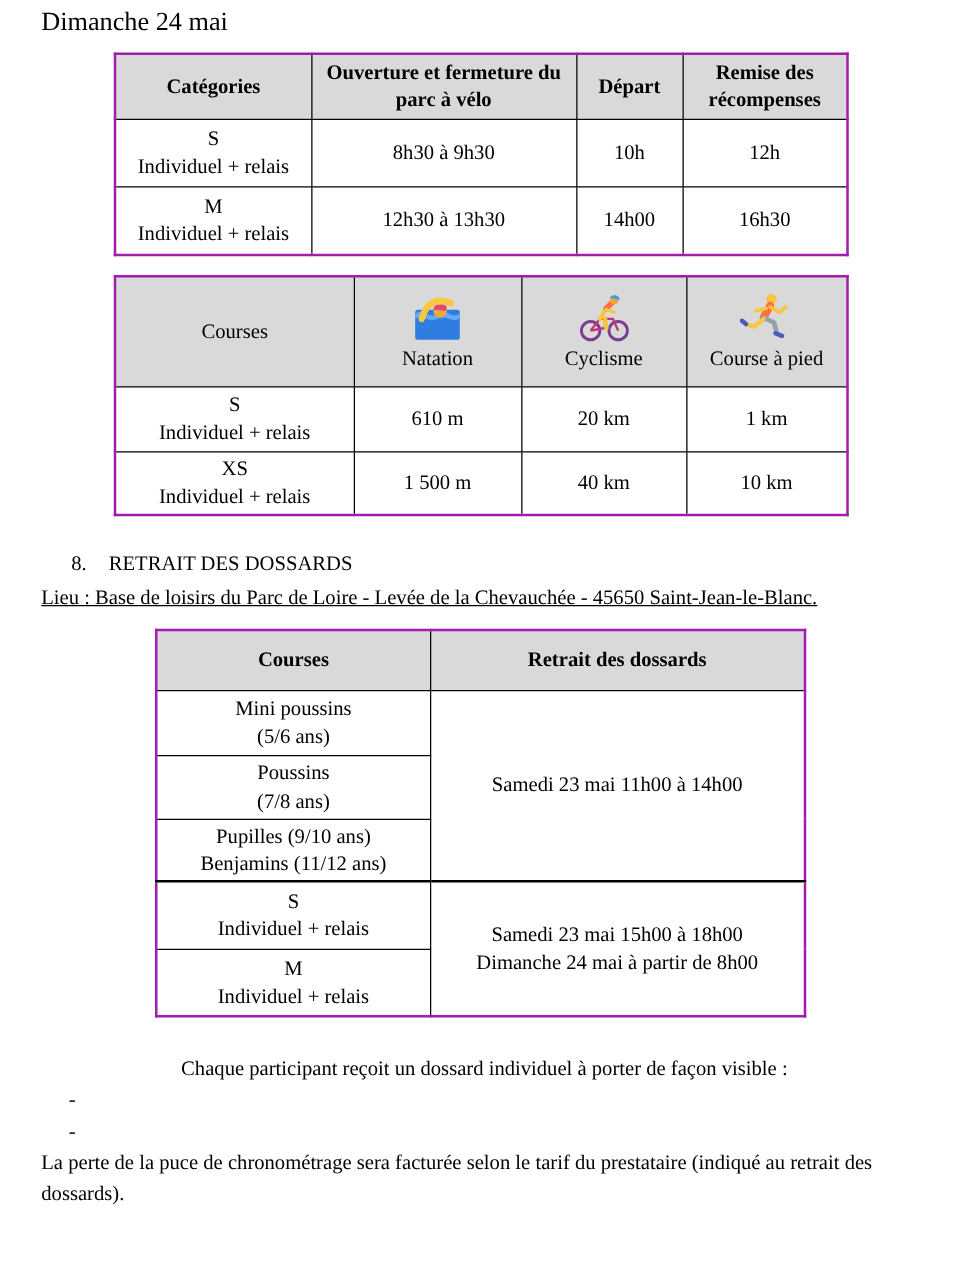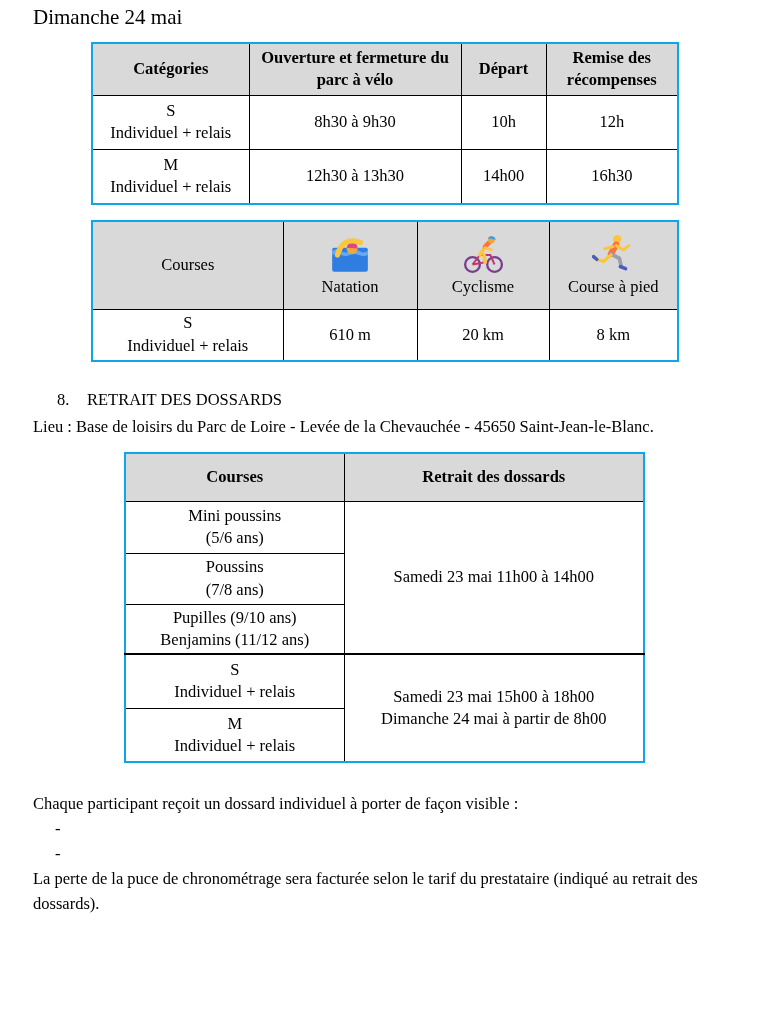--- a/index.html
+++ b/index.html
@@ -13,21 +13,21 @@
     font-size: 16.5px;
     overflow: hidden;
   }
   .date-heading {
     margin: 6px 0 0 33px;
     font-size: 21px;
     line-height: 22px;
   }
   table {
     border-collapse: collapse;
-    border: 2px solid #0ea5e9;
+    border: 2px solid #a21caf;
     table-layout: fixed;
   }
   td, th {
     border: 1px solid #000;
     text-align: center;
     vertical-align: middle;
     padding: 2px 4px;
     font-weight: normal;
     font-size: 16.5px;
     line-height: 1.35;
@@ -48,21 +48,21 @@
   .disc-cell { vertical-align: middle; }
   .disc-icon { display: block; margin: 0 auto 1px auto; width: 42px; height: 42px; }
   .disc-label { display: block; font-family: Liberation Serif, serif; }
 
   .section-heading {
     margin: 27px 0 0 57px;
     display: flex;
     line-height: 22px;
   }
   .section-number { width: 30px; }
-  .lieu-line { margin: 5px 0 0 33px; line-height: 22px; }
+  .lieu-line { margin: 5px 0 0 33px; line-height: 22px; text-decoration: underline; }
 
   .t3 { margin: 14px 0 0 124px; width: 519px; }
   .t3 .hrow th { height: 48px; }
   .t3 .y1 td { height: 52px; margin-left: 44px; }
   .t3 .y2 td { height: 51px; font-family: Liberation Serif, serif; }
   .t3 .y3 td { height: 45px; }
   .t3 .a1 td { height: 54px; }
   .t3 .a2 td { height: 54px; }
   .t3 .group-sep td { border-top-width: 2px; }
 
@@ -151,21 +151,28 @@
         <path d="M4.5 25 L1.5 22.5" stroke="#4a5bbf" stroke-width="3.4" stroke-linecap="round"></path>
       </svg>
       <span class="disc-label">Course à pied</span>
     </th>
   </tr>
   <tr class="r1">
     <td class="ml">S
 Individuel + relais</td>
     <td>610 m</td>
     <td>20 km</td>
-    <td>8 km</td>
+    <td>1 km</td>
+  </tr>
+  <tr class="r2">
+    <td class="ml">XS
+Individuel + relais</td>
+    <td>1 500 m</td>
+    <td>40 km</td>
+    <td>10 km</td>
   </tr>
 </tbody>
   </table>
 
 <div class="section-heading">
   <span class="section-number">8.</span>
   <span>RETRAIT DES DOSSARDS</span>
 </div>
 
 <p class="lieu-line">Lieu : Base de loisirs du Parc de Loire - Levée de la Chevauchée - 45650 Saint-Jean-le-Blanc.</p>
@@ -199,21 +206,21 @@
     <td rowspan="2" class="ml">Samedi 23 mai 15h00 à 18h00
 Dimanche 24 mai à partir de 8h00</td>
   </tr>
   <tr class="a2">
     <td class="ml">M
 Individuel + relais</td>
   </tr>
 </tbody>
   </table>
 
-<p class="bottom-text" style="margin-bottom:0;">Chaque participant reçoit un dossard individuel à porter de façon visible :</p>
+<p class="bottom-text" style="margin-bottom:0;text-align:center;">Chaque participant reçoit un dossard individuel à porter de façon visible :</p>
 
 <div class="bullet-row">
   <span class="bullet-dash">-</span>
 </div>
 <div class="bullet-row">
   <span class="bullet-dash">-</span>
 </div>
 
 <p class="bottom-text" style="margin-top:0;">La perte de la puce de chronométrage sera facturée selon le tarif du prestataire (indiqué au retrait des dossards).</p>
 

